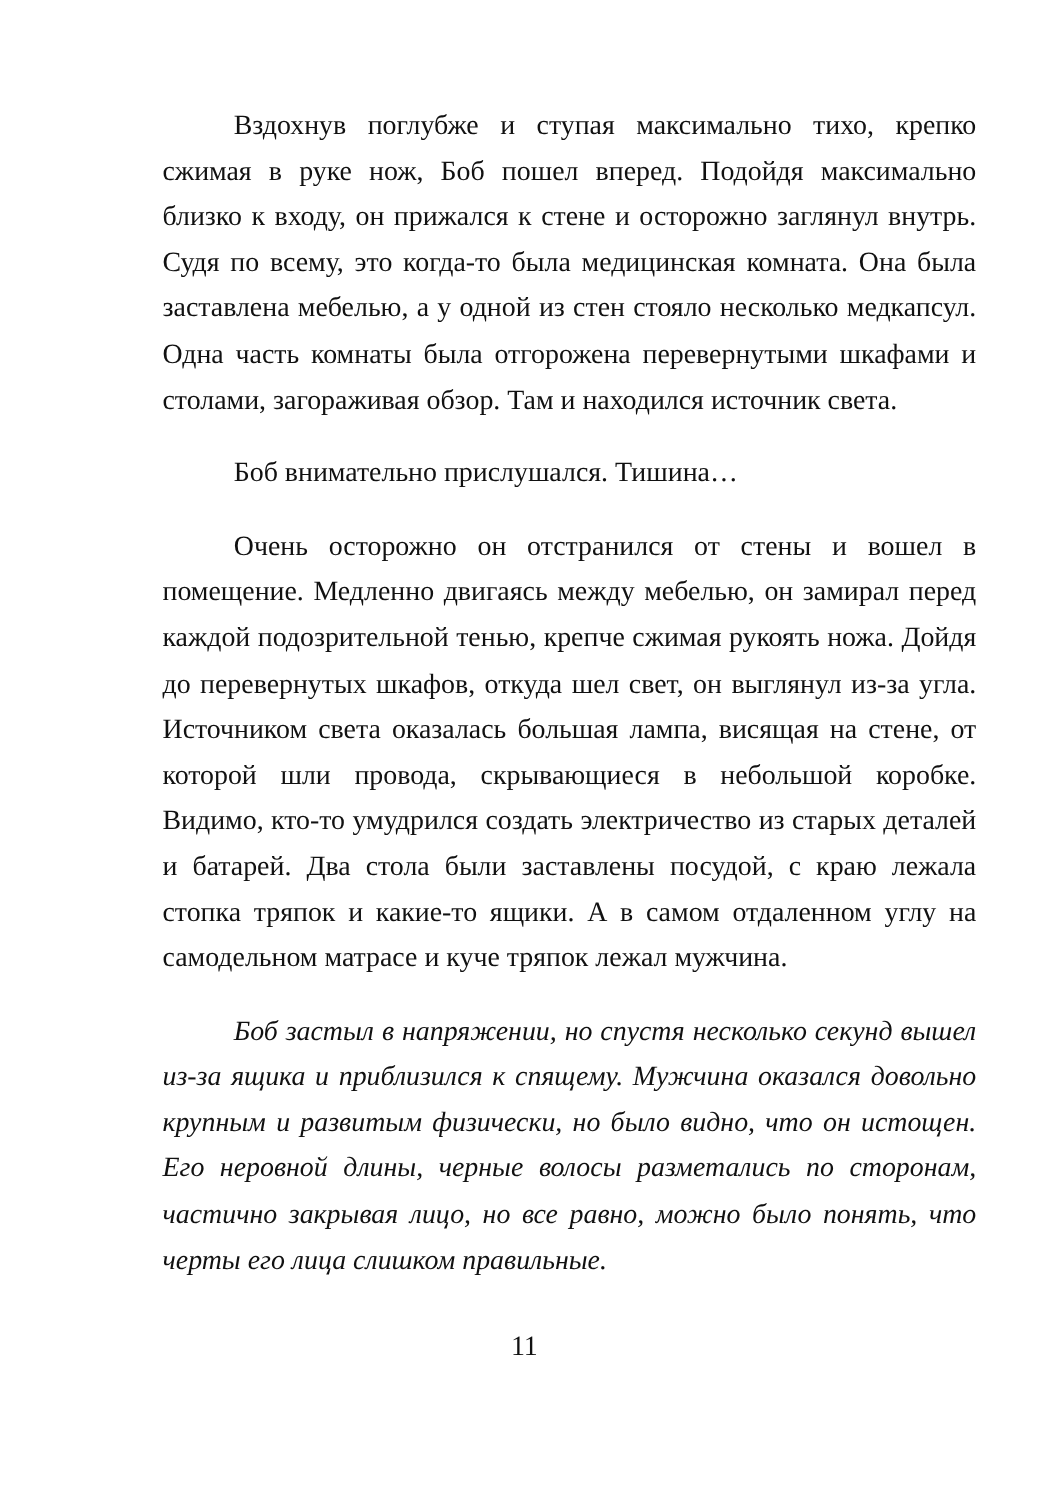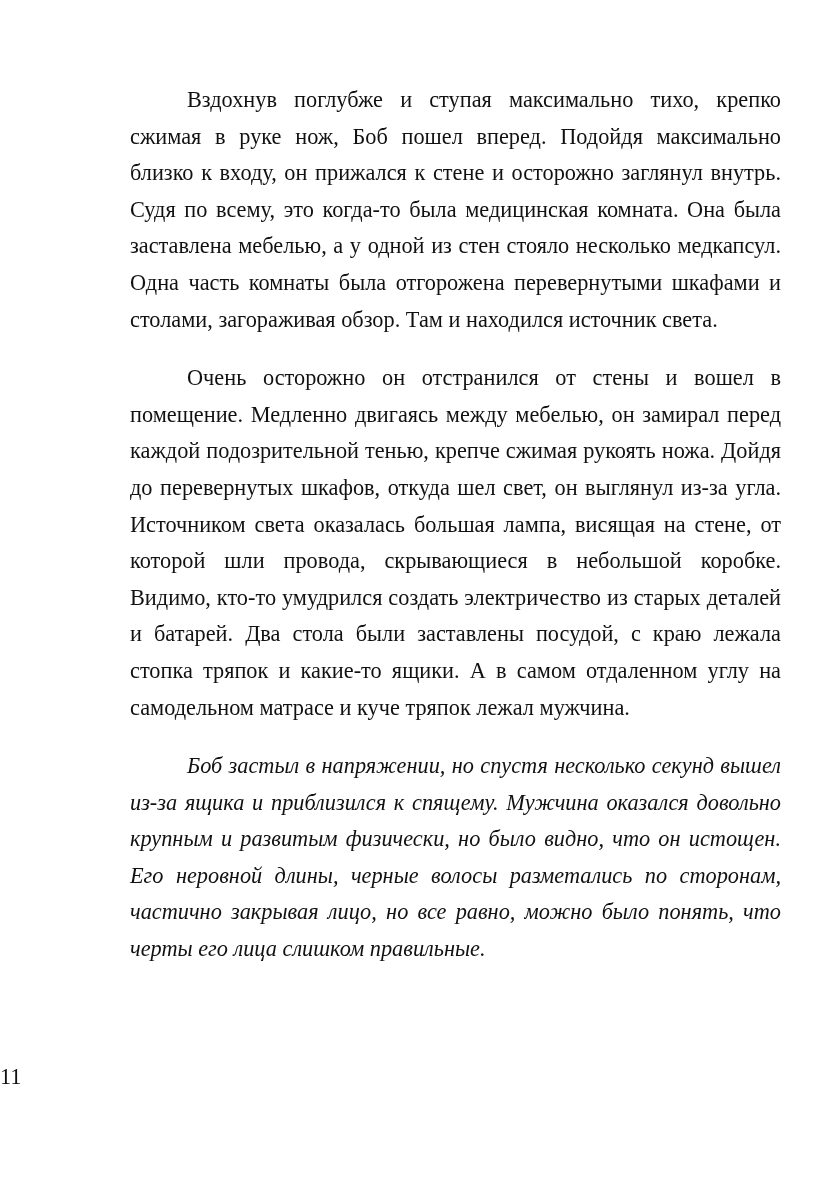--- a/index.html
+++ b/index.html
@@ -43,33 +43,34 @@
     font-style: italic;
   }
 
   
 
   .page-number {
     position: absolute;
     left: 0;
     right: 0;
     top: 1062px;
-    text-align: left;
+    text-align: center;
     font-family: "Liberation Serif", "DejaVu Serif", serif;
     font-size: 22.3px;
     line-height: 30px;
     color: #111111;
   }
 </style>
 </head>
 <body>
 
 <div class="page">
 
   <div class="text-block">
     <p class="para">Вздохнув поглубже и ступая максимально тихо, крепко сжимая в руке нож, Боб пошел вперед. Подойдя максимально близко к входу, он прижался к стене и осторожно заглянул внутрь. Судя по всему, это когда-то была медицинская комната. Она была заставлена мебелью, а у одной из стен стояло несколько медкапсул. Одна часть комнаты была отгорожена перевернутыми шкафами и столами, загораживая обзор. Там и находился источник света.</p>
+    <p class="para">Боб внимательно прислушался. Тишина…</p>
     <p class="para">Очень осторожно он отстранился от стены и вошел в помещение. Медленно двигаясь между мебелью, он замирал перед каждой подозрительной тенью, крепче сжимая рукоять ножа. Дойдя до перевернутых шкафов, откуда шел свет, он выглянул из-за угла. Источником света оказалась большая лампа, висящая на стене, от которой шли провода, скрывающиеся в небольшой коробке. Видимо, кто-то умудрился создать электричество из старых деталей и батарей. Два стола были заставлены посудой, с краю лежала стопка тряпок и какие-то ящики. А в самом отдаленном углу на самодельном матрасе и куче тряпок лежал мужчина.</p>
     <p class="para">Боб застыл в напряжении, но спустя несколько секунд вышел из-за ящика и приблизился к спящему. Мужчина оказался довольно крупным и развитым физически, но было видно, что он истощен. Его неровной длины, черные волосы разметались по сторонам, частично закрывая лицо, но все равно, можно было понять, что черты его лица слишком правильные.</p>
   </div>
 
   <div class="page-number">11</div>
 
 </div>
 
 </body></html>

